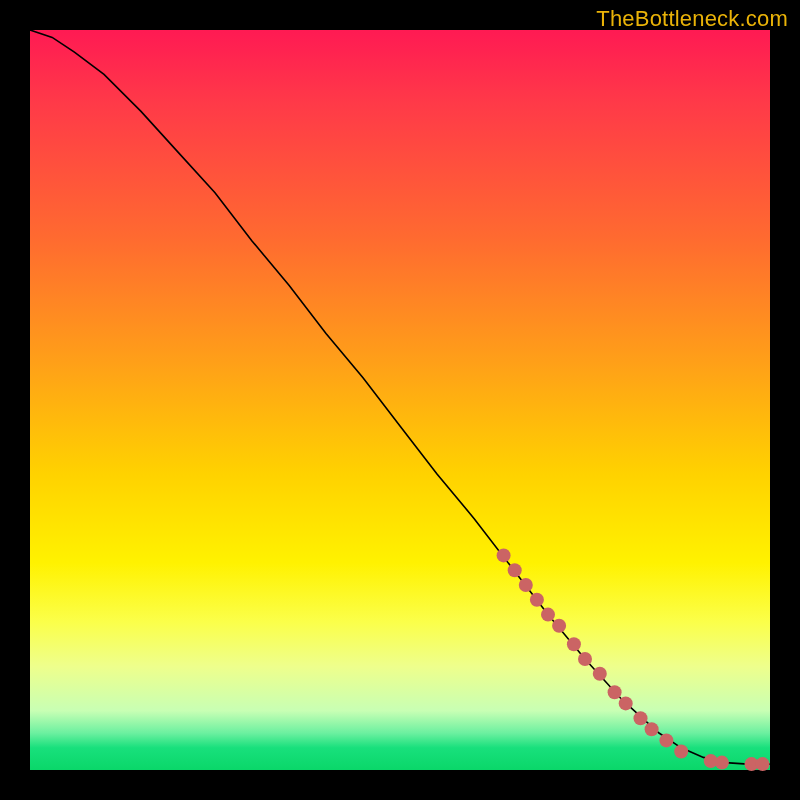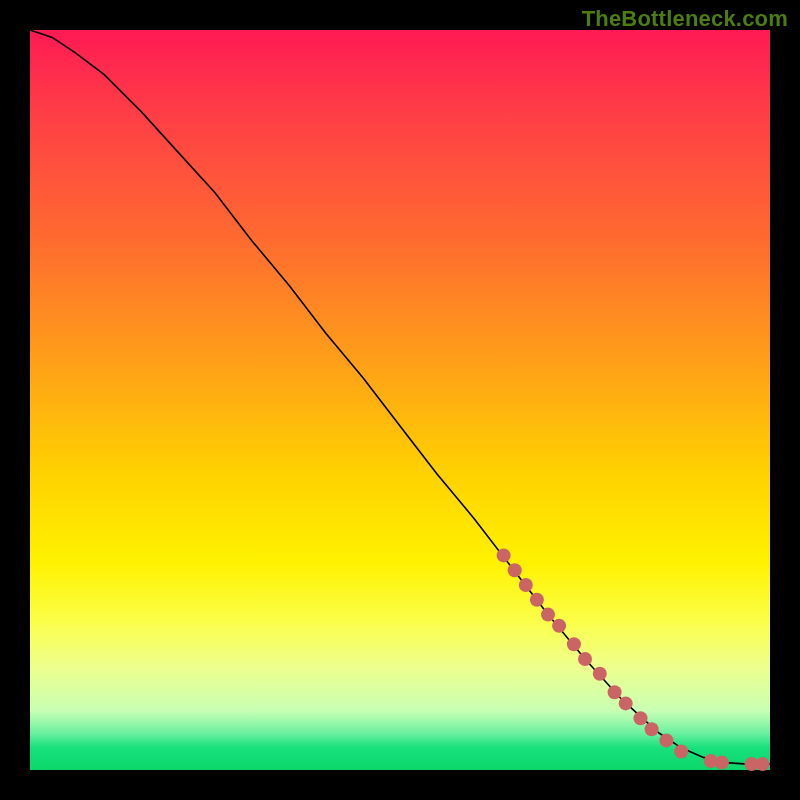--- a/index.html
+++ b/index.html
@@ -37,23 +37,23 @@
       #c8ffb4 92%,
       #6cf0a0 95%,
       #18e07c 97%,
       #0ad769 100%
     );
   }
   .watermark {
     position: absolute;
     top: 6px;
     right: 12px;
-    color: #4d7c0f;
+    color: #eab308;
     font-size: 22px;
-    font-weight: 700;
+    font-weight: 400;
     letter-spacing: 0.2px;
     user-select: none;
     margin-left: 20px;
   }
   svg.curve {
     position: absolute;
     left: 0;
     top: 0;
     width: 740px;
     height: 740px;

